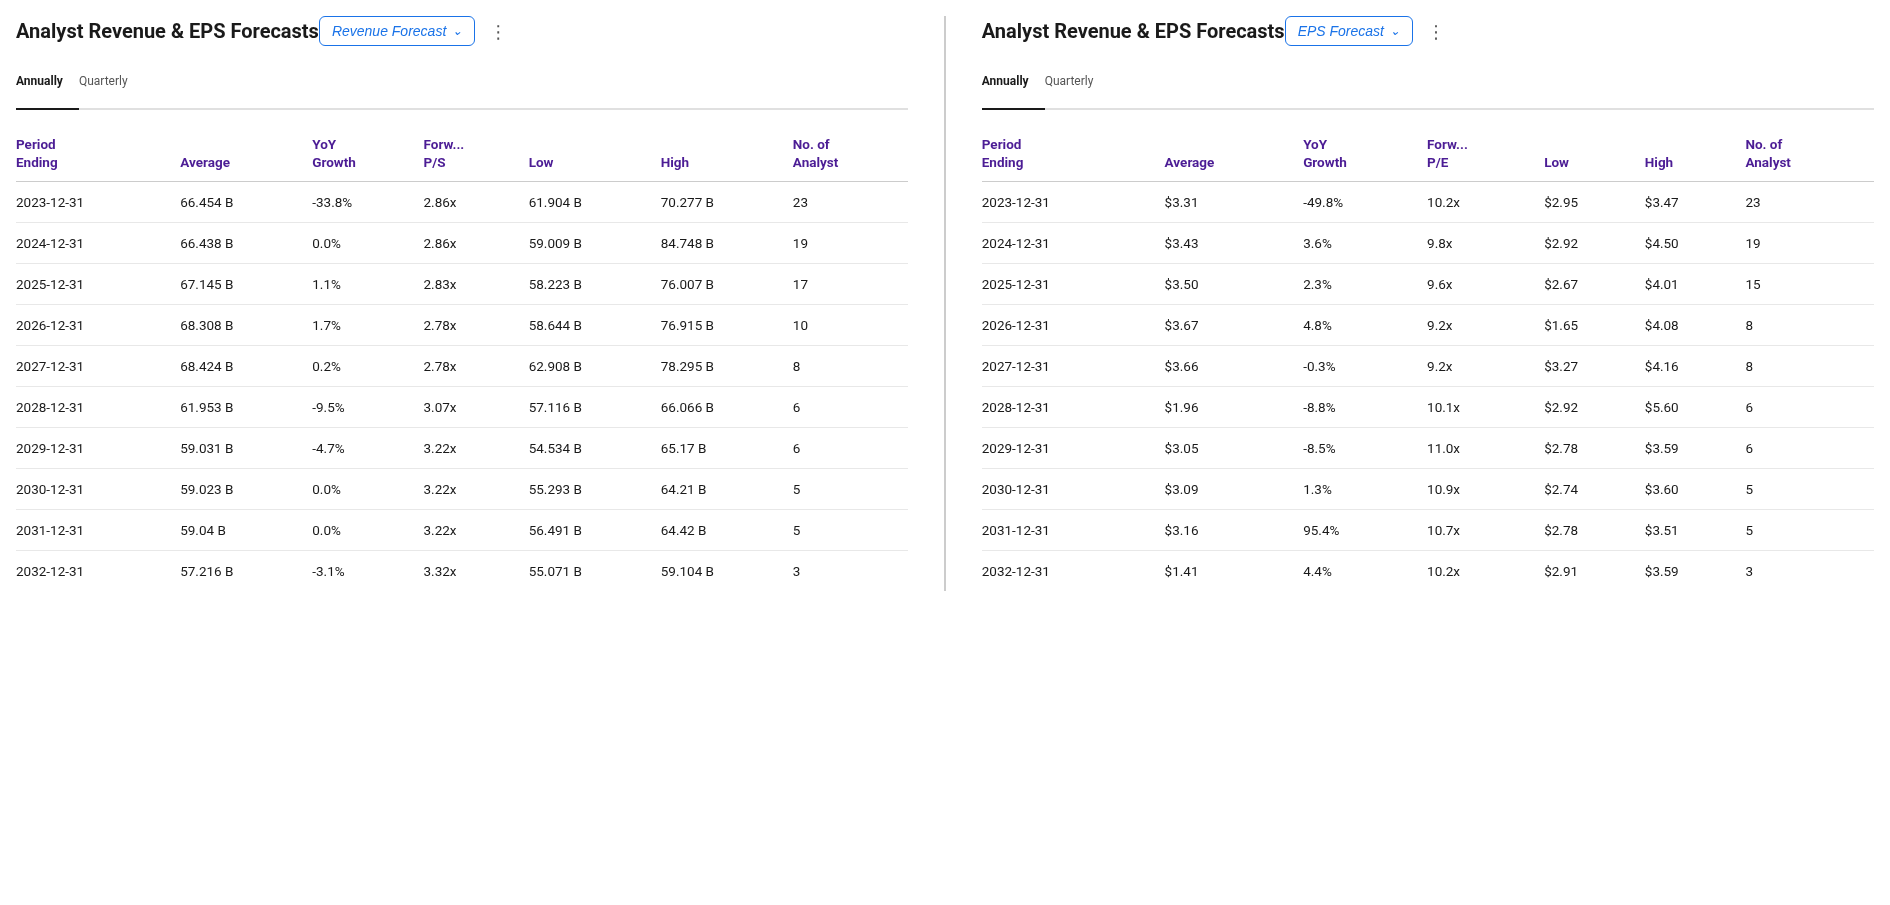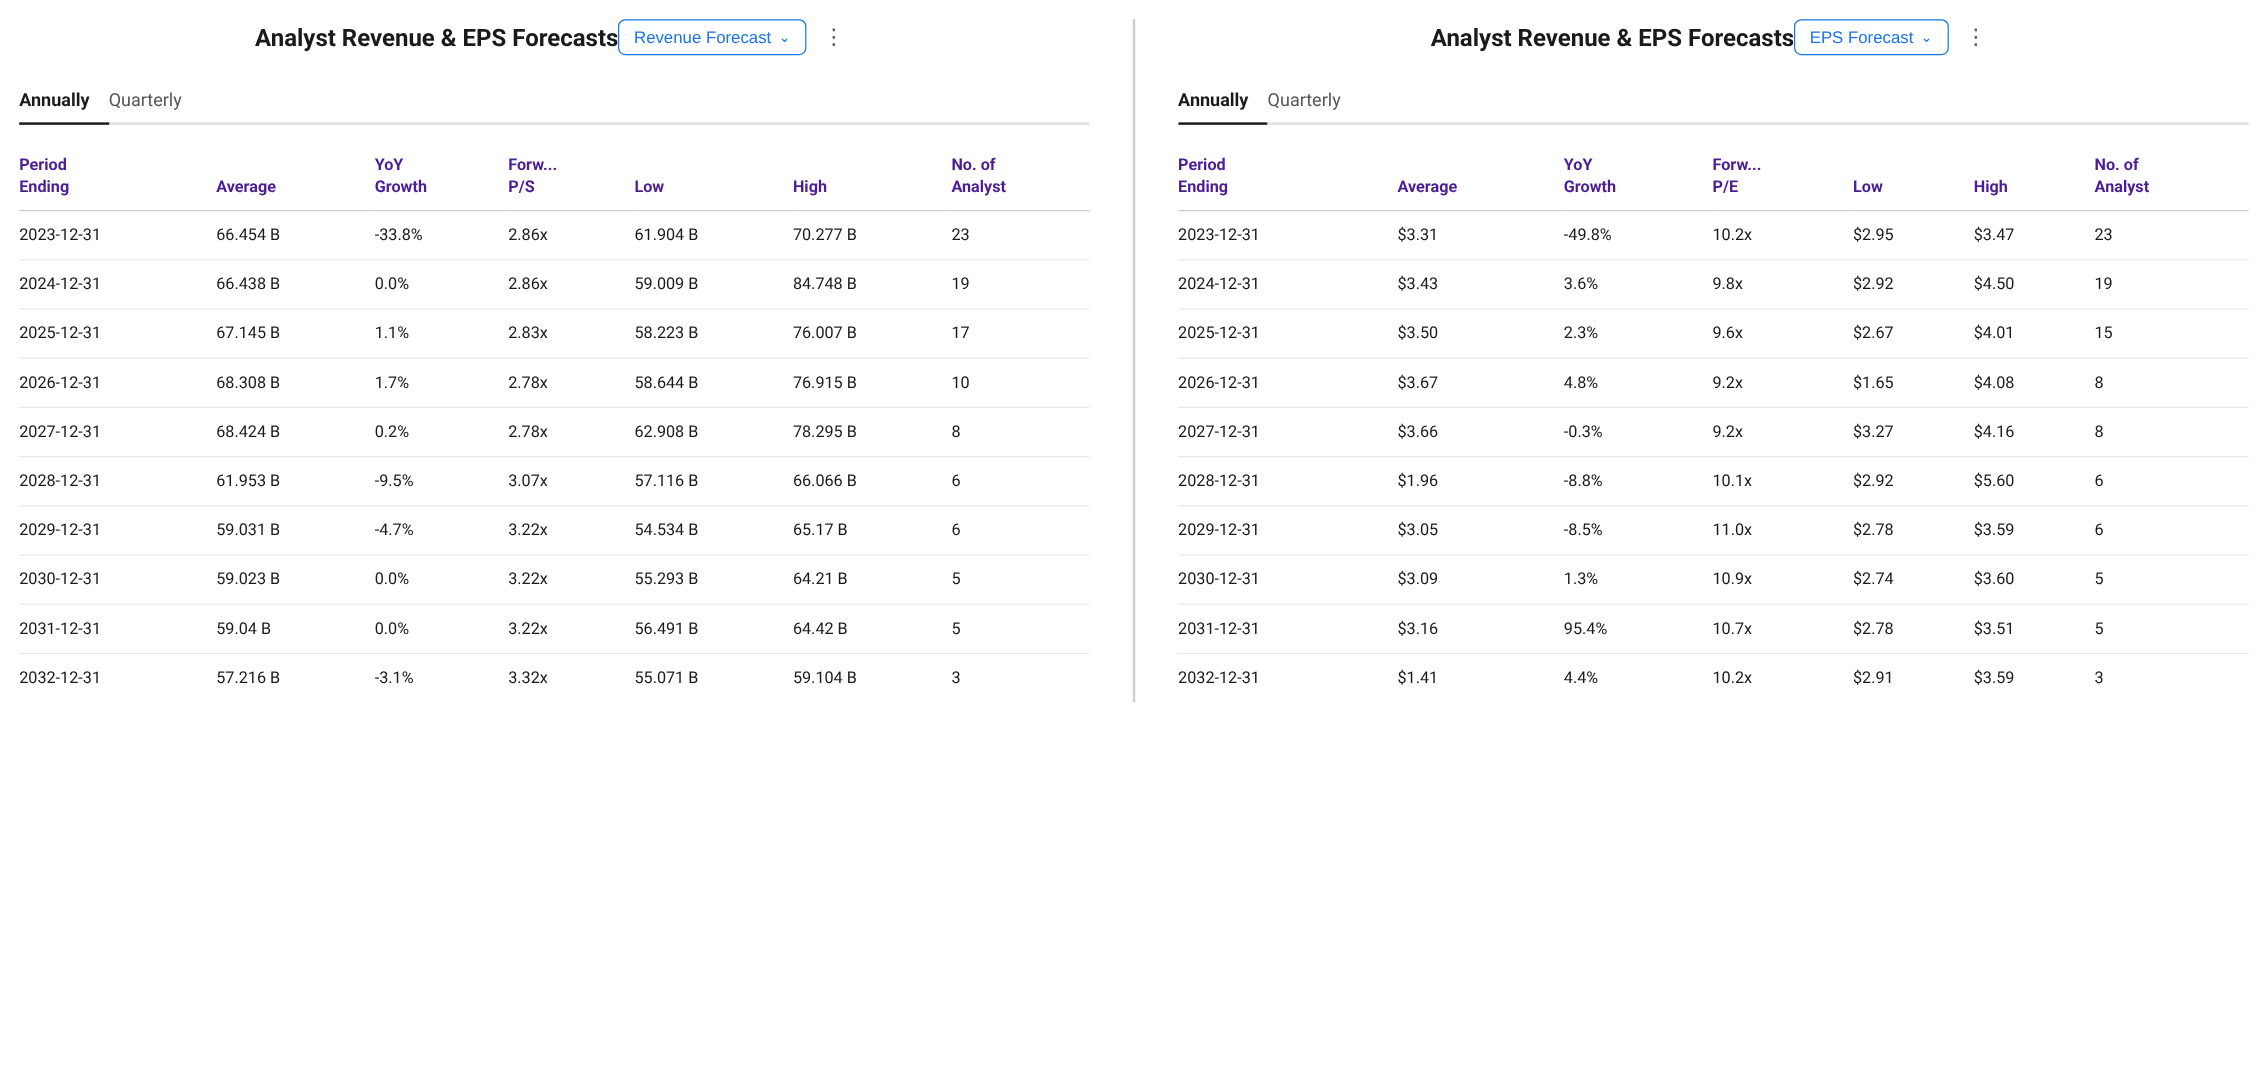--- a/index.html
+++ b/index.html
@@ -15,21 +15,21 @@
       gap: 24px;
       width: 100%;
     }
     .panel {
       flex: 1;
       min-width: 0;
     }
     .panel-header {
       display: flex;
       align-items: center;
-      justify-content: center;
+      justify-content: flex-start;
       margin-bottom: 20px;
     }
     .panel-title {
       font-size: 20px;
       font-weight: 700;
       color: #1a1a1a;
     }
     .header-right {
       display: flex;
       align-items: center;
@@ -40,40 +40,41 @@
       align-items: center;
       gap: 6px;
       border: 1.5px solid #1a73e8;
       border-radius: 6px;
       padding: 6px 12px;
       background: #fff;
       color: #1a73e8;
       font-size: 14px;
       cursor: pointer;
       font-weight: 500;
+      font-style: italic;
     }
     .dropdown-btn .chevron {
       font-size: 12px;
     }
     .more-btn {
       font-size: 18px;
       color: #555;
       cursor: pointer;
       padding: 4px 6px;
       letter-spacing: 2px;
     }
     .tabs {
       display: flex;
       gap: 0;
       margin-bottom: 16px;
       border-bottom: 2px solid #e0e0e0;
     }
     .tab {
-      padding: 8px 16px 10px 0;
-      font-size: 15px;
+      padding: 8px 16px 20px 0;
+      font-size: 12px;
       cursor: pointer;
       color: #555;
       border-bottom: 2px solid transparent;
       margin-bottom: -2px;
     }
     .tab.active {
       font-weight: 700;
       color: #1a1a1a;
       border-bottom: 2px solid #1a1a1a;
     }

